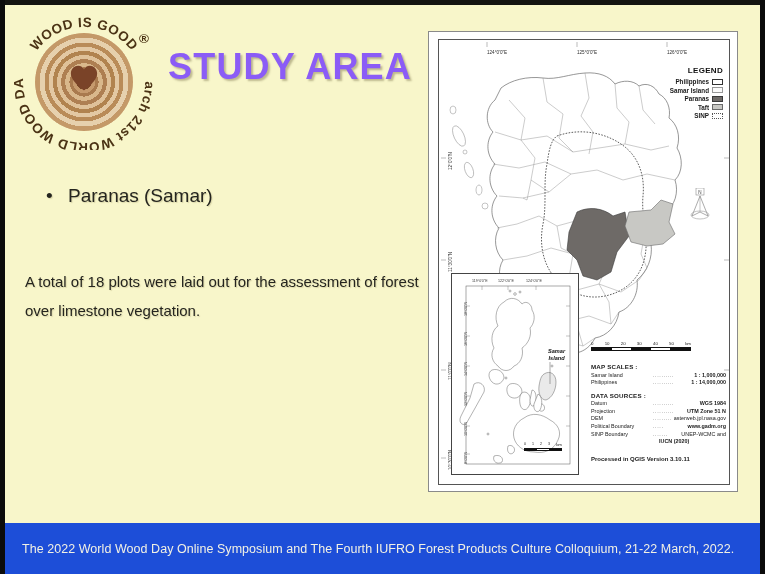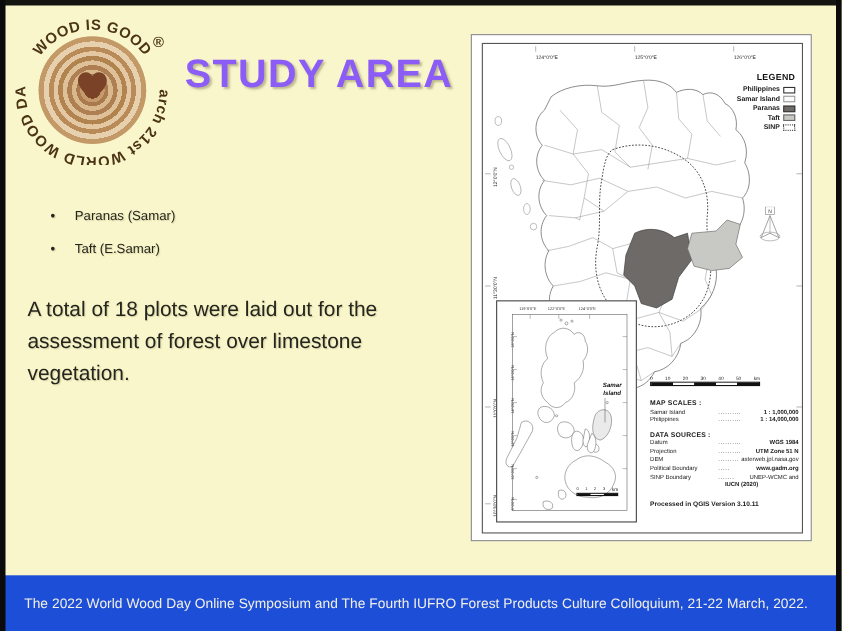--- a/index.html
+++ b/index.html
@@ -116,36 +116,36 @@
   }
   .bullets {
     position: absolute;
     left: 46px;
     top: 181px;
     margin: 0;
     padding: 0;
     list-style: none;
   }
   .bullets li {
-    font-size: 12px;
+    font-size: 19px;
     color: #25251f;
     line-height: 30px;
     text-shadow: 1px 1px 1px rgba(150,140,90,0.3);
   }
   .bullets li .bu {
     display: inline-block;
     width: 22px;
     color: #25251f;
   }
   .para {
     position: absolute;
     left: 25px;
     top: 267px;
     width: 396px;
-    font-size: 19px;
+    font-size: 15px;
     line-height: 29px;
     color: #25251f;
     text-shadow: 1px 1px 1px rgba(150,140,90,0.3);
   }
 
   
   .map-panel {
     position: absolute;
     left: 428px;
     top: 31px;
@@ -363,23 +363,20 @@
     </svg>
   </div>
 
   <div class="title">STUDY AREA</div>
 
 
   <ul class="bullets">
     <li>
       <span class="bu">•</span><span>Paranas (Samar)</span>
     </li>
-    <li>
-      <span class="bu">•</span><span>Taft (E.Samar)</span>
-    </li>
   </ul>
 
   <div class="para">A total of 18 plots were laid out for the assessment of forest over limestone vegetation.</div>
 
   <div class="map-panel">
     <div class="map-frame">
 
       <div class="lon-label" style="left:48px; top:10px;">124°0'0"E</div>
       <div class="lon-label" style="left:138px; top:10px;">125°0'0"E</div>
       <div class="lon-label" style="left:228px; top:10px;">126°0'0"E</div>

